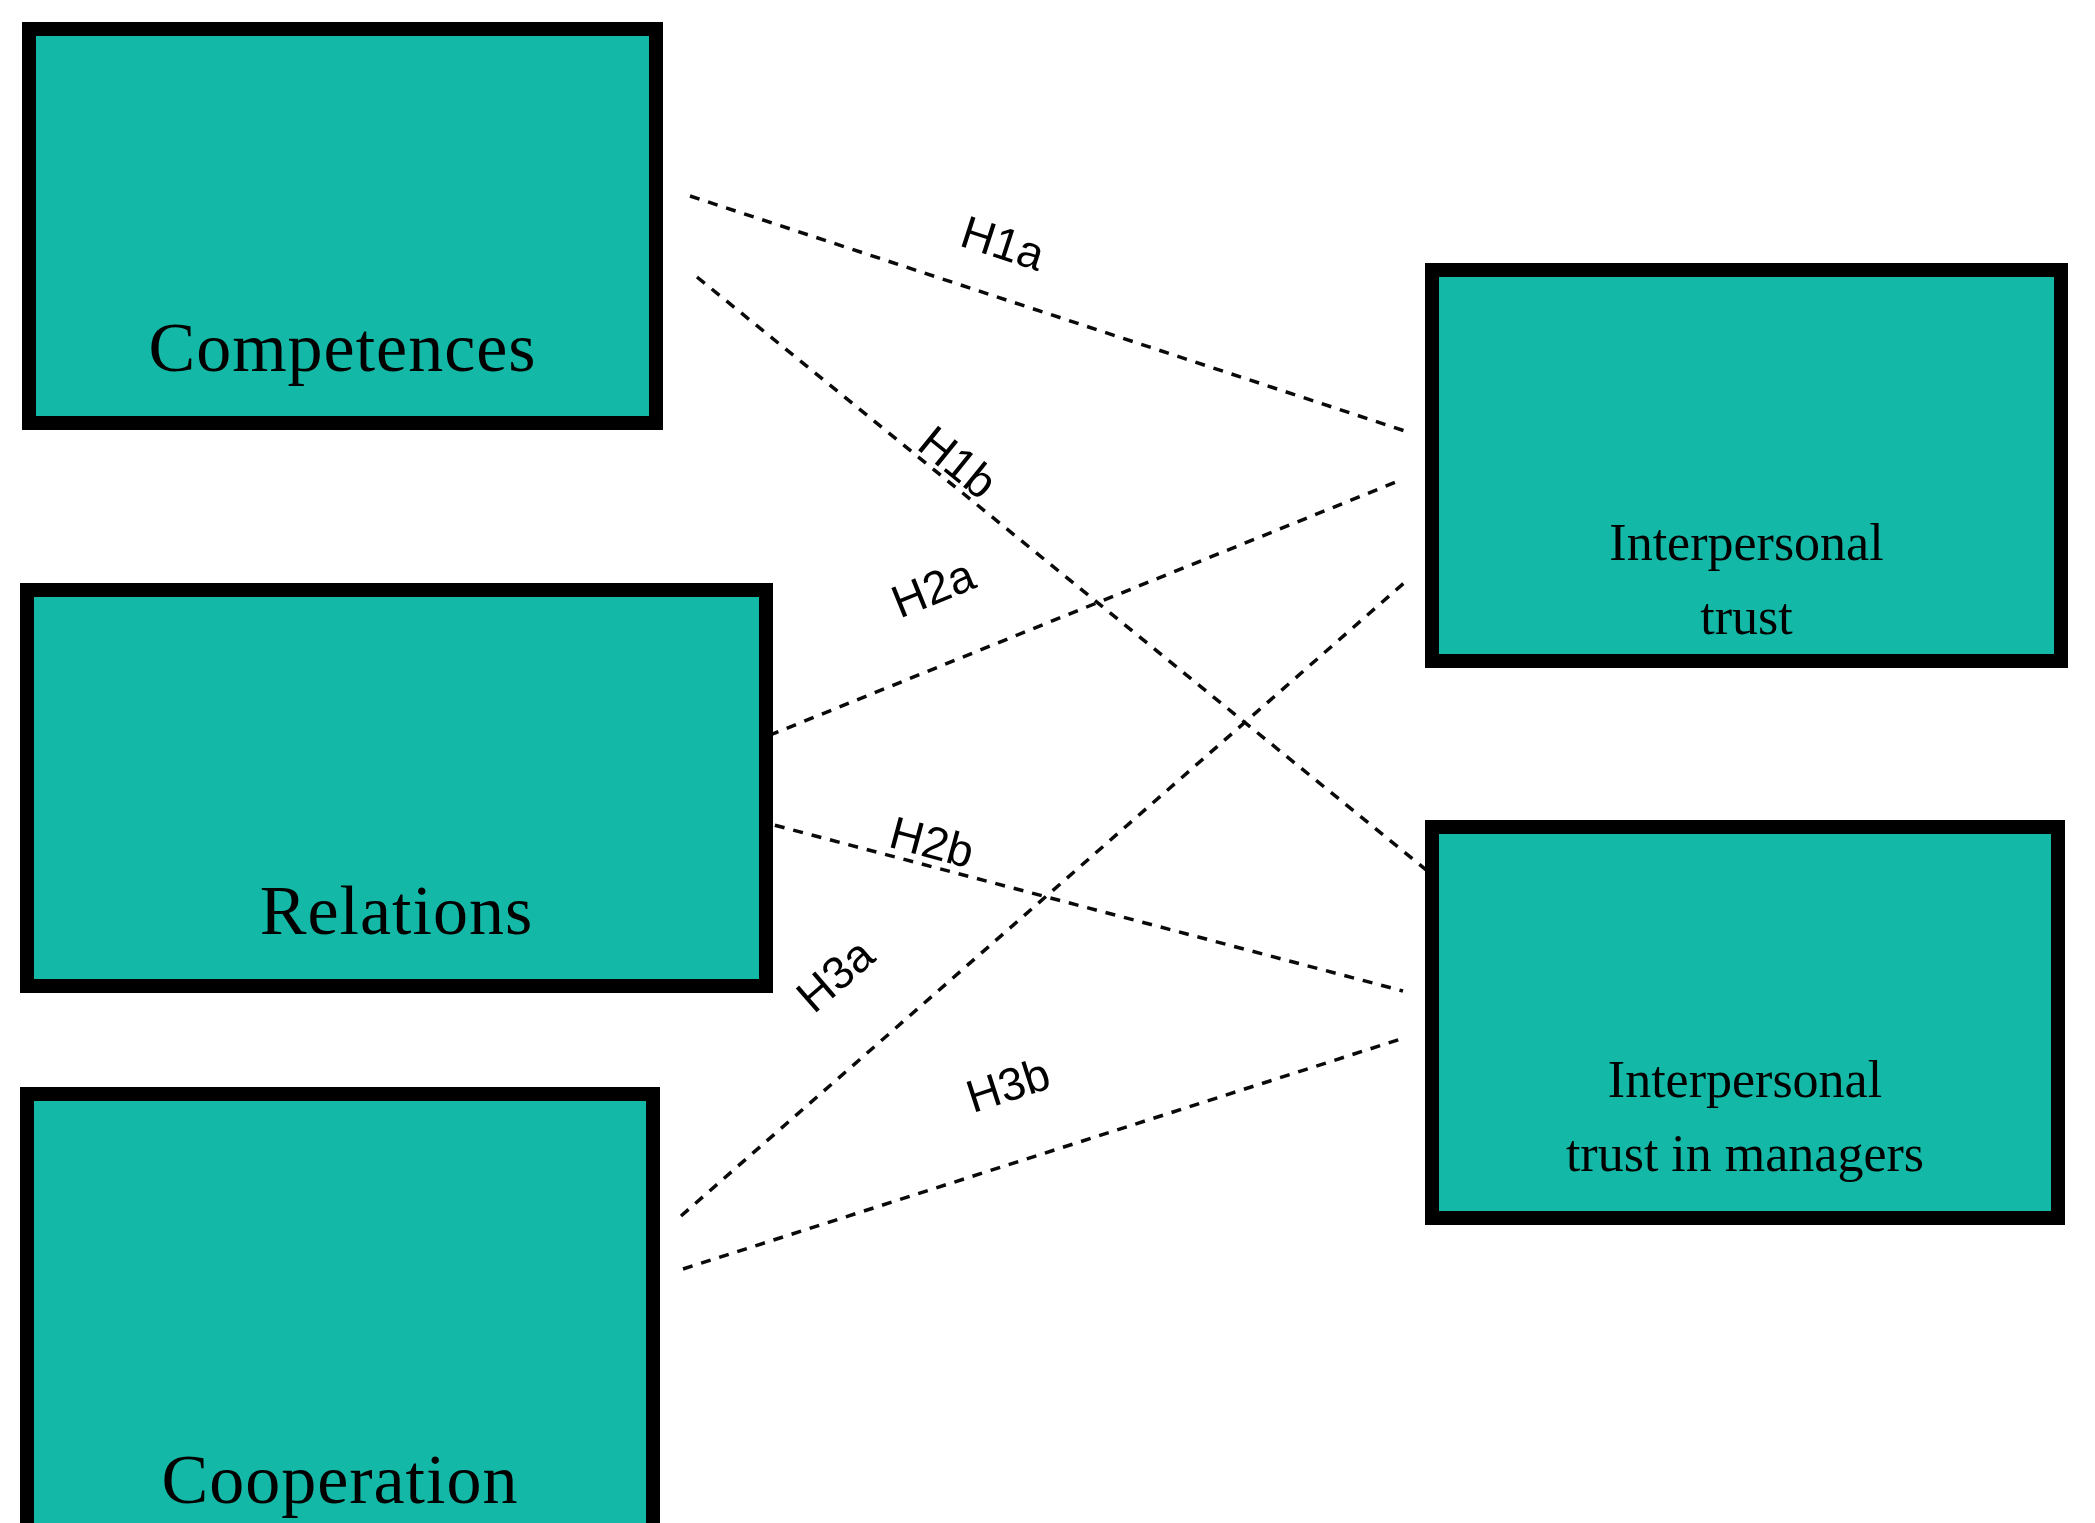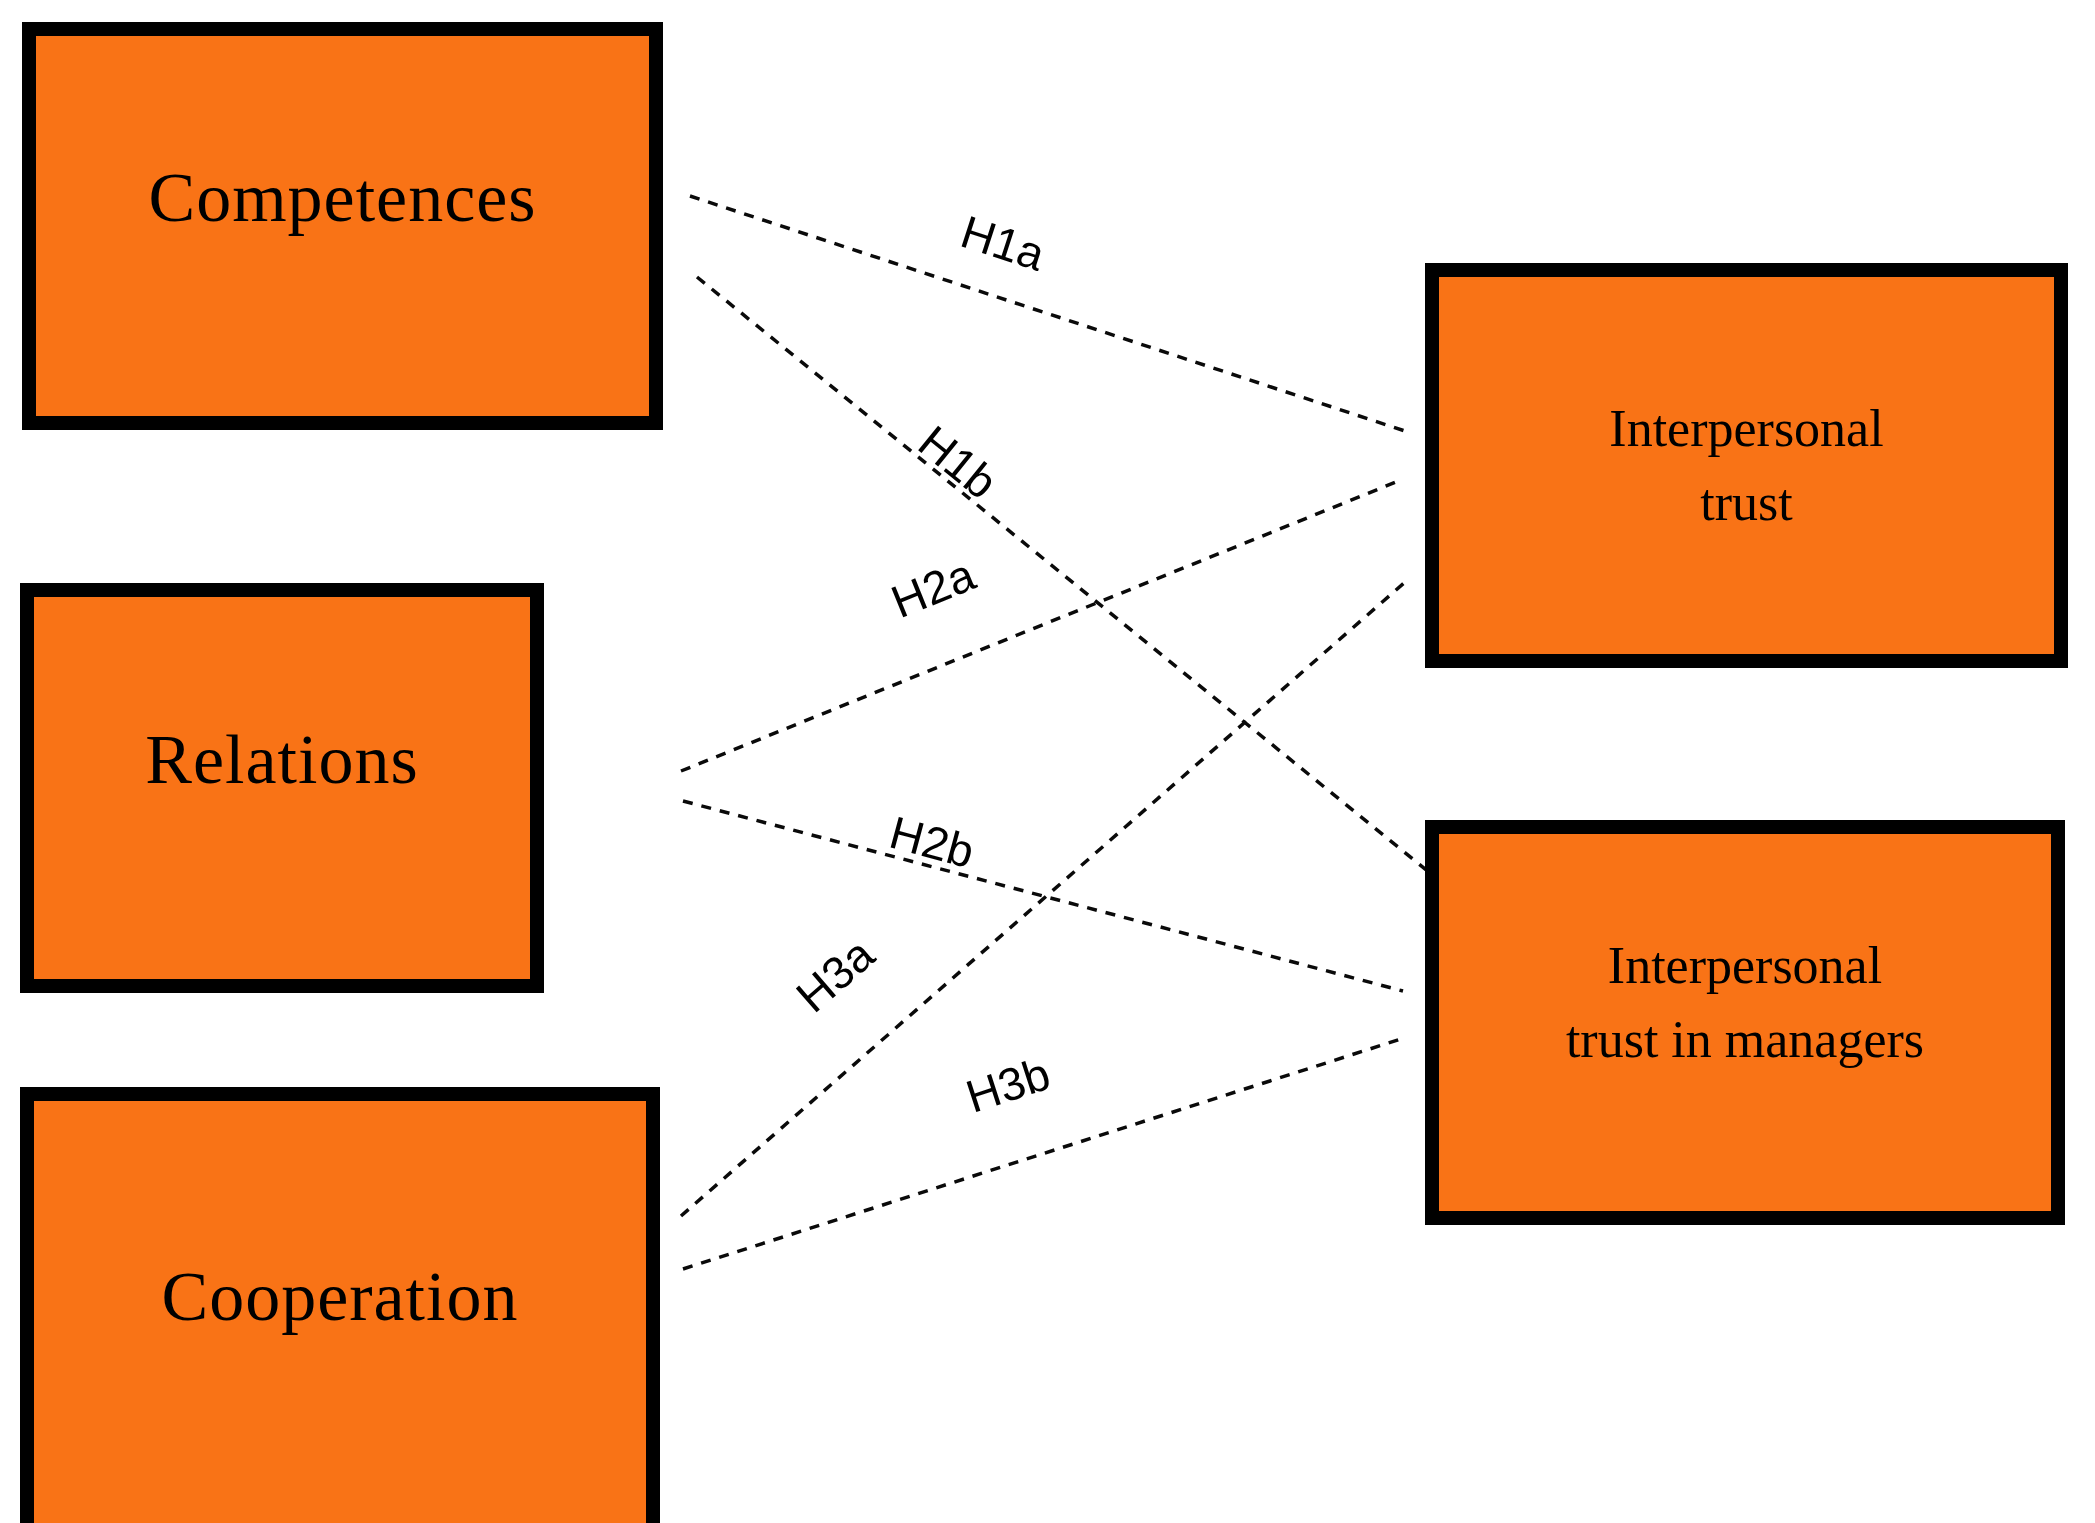--- a/index.html
+++ b/index.html
@@ -18,33 +18,33 @@
   }
   .edge {
     stroke: #0a0a0a;
     stroke-width: 3.5;
     stroke-dasharray: 10 9;
     fill: none;
   }
   .box {
     position: absolute;
     box-sizing: border-box;
-    background: #f97316;
+    background: #14b8a6;
     border: 14px solid #000000;
     display: flex;
-    align-items: center;
+    align-items: flex-end;
     justify-content: center;
     text-align: center;
     color: #000000;
   }
   .box-left { font-size: 70px; letter-spacing: 1px; }
   .box-left .label { transform: translateY(-28px); }
   .box-right { font-size: 52px; line-height: 1.42; }
   .box-competences { left: 22px;   top: 22px;   width: 641px; height: 408px; }
-  .box-relations   { left: 20px;   top: 583px;  width: 524px; height: 410px; }
+  .box-relations   { left: 20px;   top: 583px;  width: 753px; height: 410px; }
   .box-cooperation { left: 20px;   top: 1087px; width: 640px; height: 475px; }
   .box-coworkers   { left: 1425px; top: 263px;  width: 643px; height: 405px; }
   .box-managers    { left: 1425px; top: 820px;  width: 640px; height: 405px; }
   .box-managers .label { transform: translateY(-20px); }
   .edge-label {
     position: absolute;
     font-family: "Liberation Sans", "DejaVu Sans", sans-serif;
     font-size: 46px;
     color: #000000;
     white-space: nowrap;

